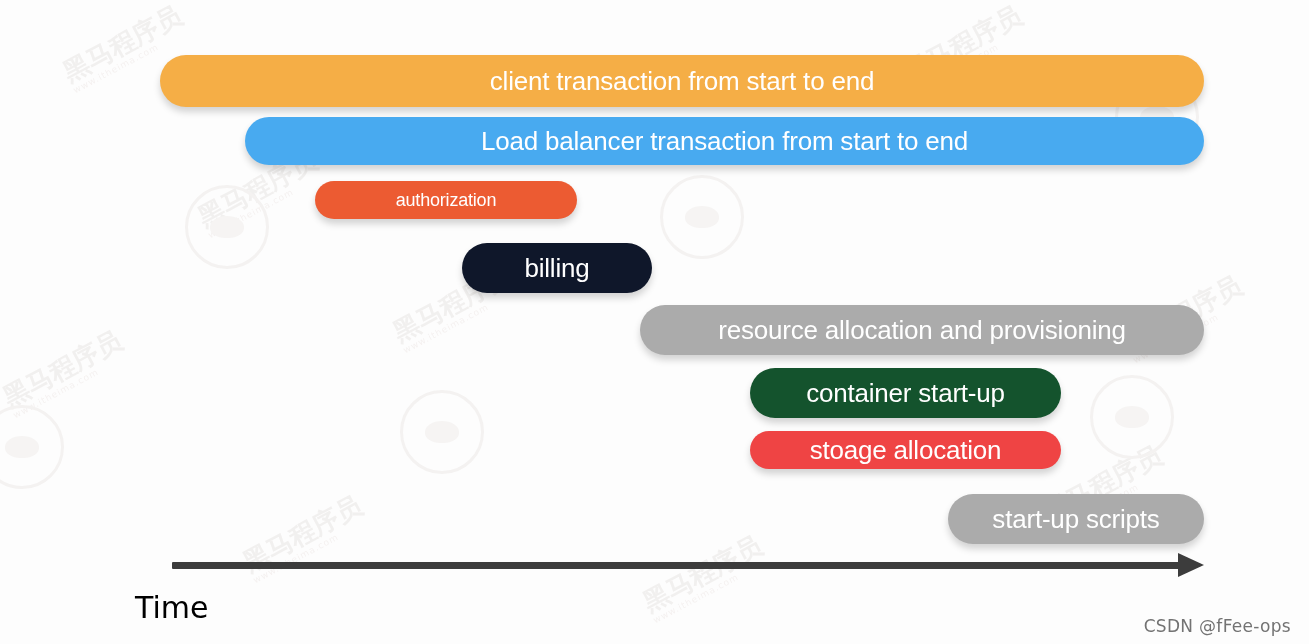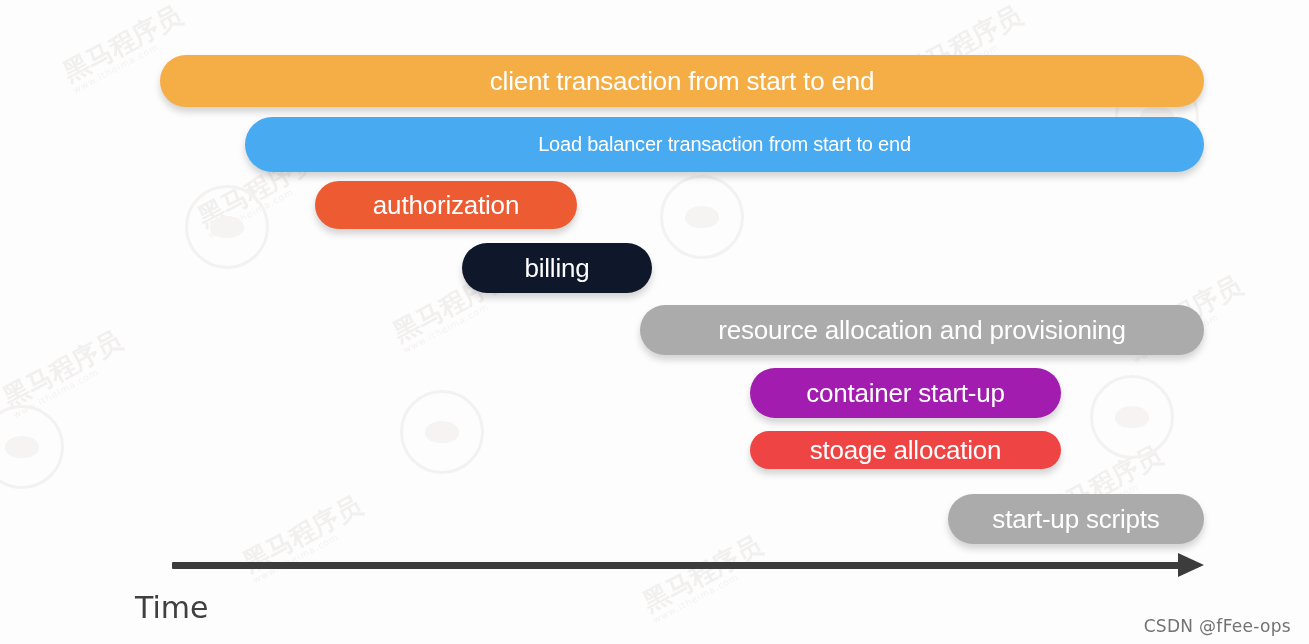--- a/index.html
+++ b/index.html
@@ -103,21 +103,21 @@
     height: 0;
     border-top: 12px solid transparent;
     border-bottom: 12px solid transparent;
     border-left: 26px solid #3c3c3c;
   }
   #time-label {
     position: absolute;
     left: 135px;
     top: 590px;
     font-size: 30px;
-    color: #404040;
+    color: #000000;
     font-family: "DejaVu Sans", sans-serif;
     letter-spacing: 0px;
   }
   #csdn-watermark {
     position: absolute;
     right: 18px;
     bottom: 8px;
     font-size: 17px;
     color: #737373;
     font-family: "DejaVu Sans", sans-serif;
@@ -143,33 +143,33 @@
   <div class="wm-ring" style="left:400px; top:390px;"></div>
   <div class="wm-ring" style="left:-20px; top:405px;"></div>
   <div class="wm-ring" style="left:660px; top:175px;"></div>
   <div class="wm-ring" style="left:1090px;top:375px;"></div>
   <div class="wm-ring" style="left:1115px;top:75px;"></div>
 
   <div id="bars-layer">
       <div class="bar" style="left: 160px; top: 55px; width: 1044px; height: 52px; background: rgb(245, 174, 70); font-size: 26px;">
         <span class="label">client transaction from start to end</span>
       </div>
-      <div class="bar" style="left: 245px; top: 117px; width: 959px; height: 55px; background: rgb(72, 170, 240); font-size: 20px;">
+      <div class="bar" style="left: 245px; top: 117px; width: 959px; height: 48px; background: rgb(72, 170, 240); font-size: 26px;">
         <span class="label">Load balancer transaction from start to end</span>
       </div>
-      <div class="bar" style="left: 315px; top: 181px; width: 262px; height: 48px; background: rgb(236, 91, 50); font-size: 26px;">
+      <div class="bar" style="left: 315px; top: 181px; width: 262px; height: 38px; background: rgb(236, 91, 50); font-size: 18px;">
         <span class="label">authorization</span>
       </div>
       <div class="bar" style="left: 462px; top: 243px; width: 190px; height: 50px; background: #0f172a; font-size: 26px;">
         <span class="label">billing</span>
       </div>
       <div class="bar" style="left: 640px; top: 305px; width: 564px; height: 50px; background: rgb(171, 171, 171); font-size: 26px; text-align: right;">
         <span class="label">resource allocation and provisioning</span>
       </div>
-      <div class="bar" style="left: 750px; top: 368px; width: 311px; height: 50px; background: #a21caf; font-size: 26px;">
+      <div class="bar" style="left: 750px; top: 368px; width: 311px; height: 50px; background: #14532d; font-size: 26px;">
         <span class="label">container start-up</span>
       </div>
       <div class="bar" style="left: 750px; top: 431px; width: 311px; height: 38px; background: #ef4444; font-size: 26px;">
         <span class="label">stoage allocation</span>
       </div>
       <div class="bar" style="left: 948px; top: 494px; width: 256px; height: 50px; background: rgb(171, 171, 171); font-size: 26px; align-items: flex-end;">
         <span class="label">start-up scripts</span>
       </div>
     </div>
 

